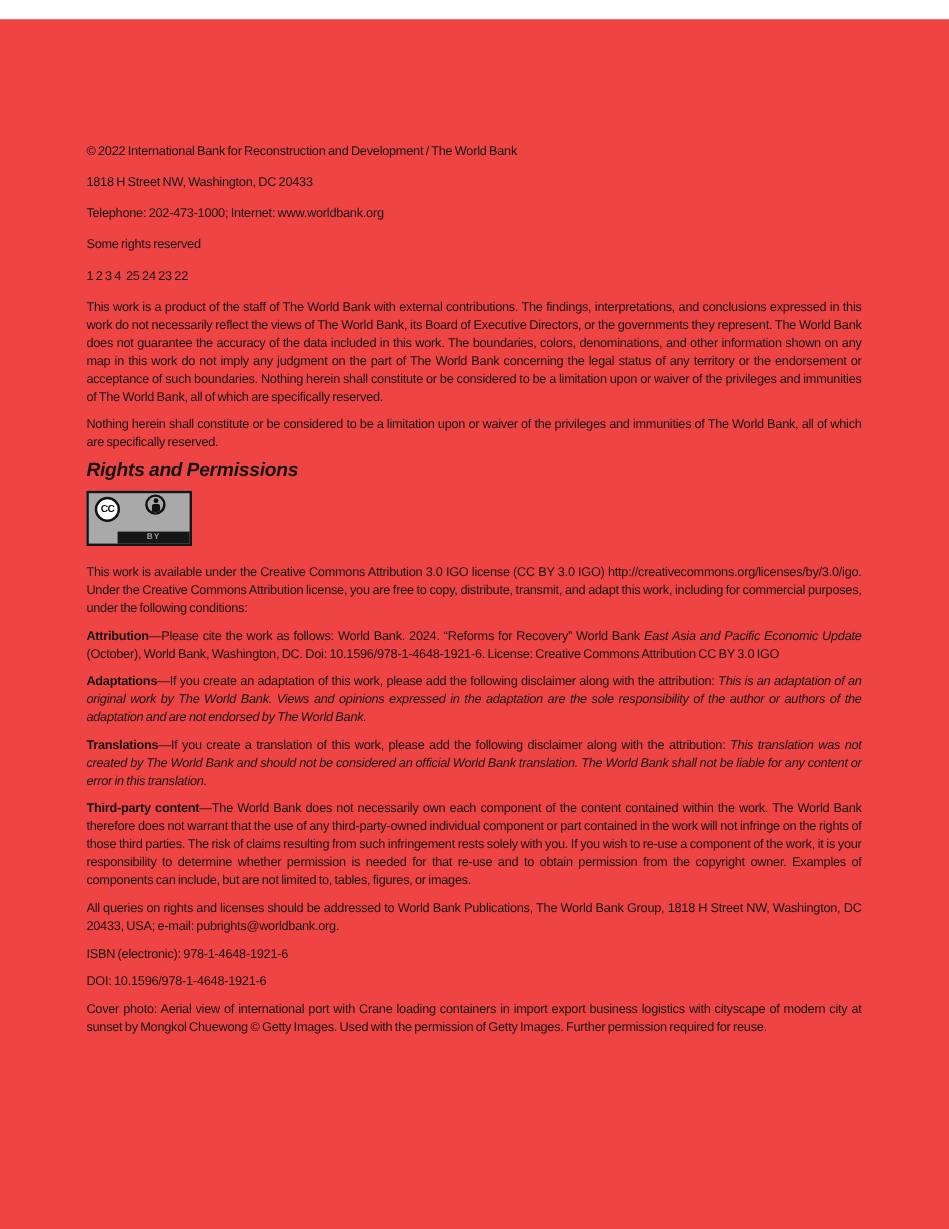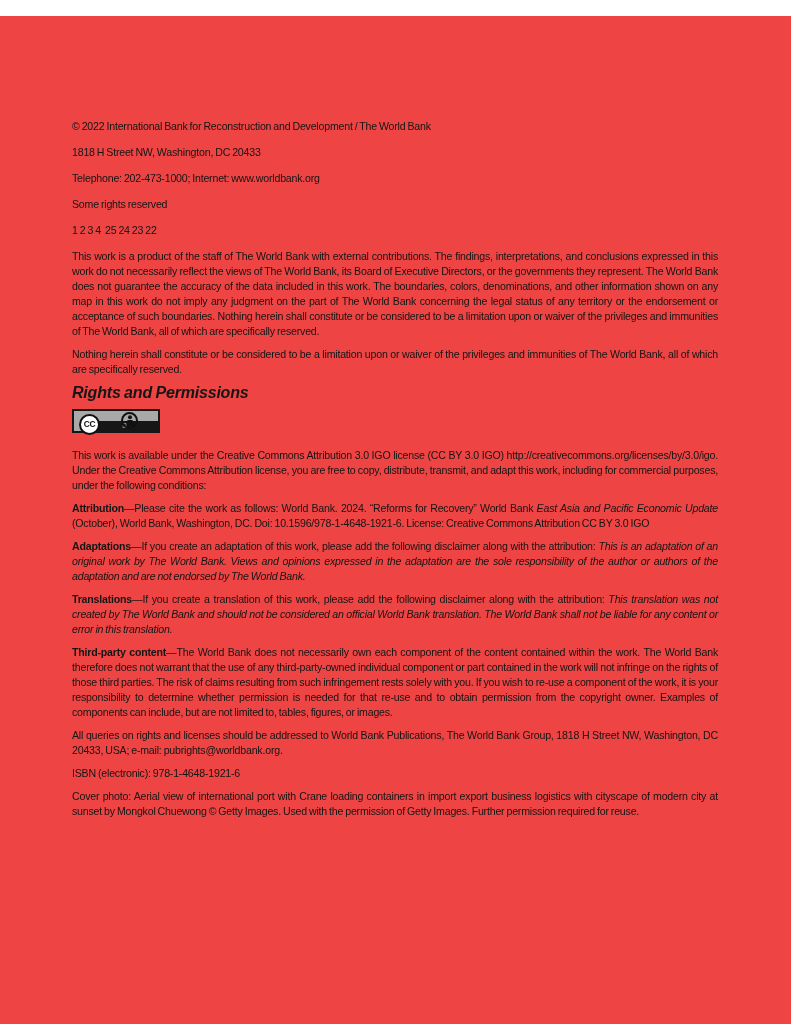--- a/index.html
+++ b/index.html
@@ -28,21 +28,21 @@
     margin: 0 0 9px 0;
     font-size: 16px;
     font-weight: bold;
     font-style: italic;
     line-height: 15px;
   }
   
   .cc-badge {
     position: relative;
     width: 88px;
-    height: 24px;
+    height: 46px;
     box-sizing: border-box;
     background: #a9a9a9;
     border: 2px solid #161616;
     margin: 0 0 15px 0;
   }
   .cc-strip {
     position: absolute;
     left: 24px; right: 0; bottom: 0;
     height: 10px;
     background: #161616;
@@ -121,16 +121,17 @@
   <p class="para"><b>Adaptations</b><span>—If you create an adaptation of this work, please add the following disclaimer along with the attribution: </span><i>This is an adaptation of an original work by The World Bank. Views and opinions expressed in the adaptation are the sole responsibility of the author or authors of the adaptation and are not endorsed by The World Bank.</i></p>
 
   <p class="para"><b>Translations</b><span>—If you create a translation of this work, please add the following disclaimer along with the attribution: </span><i>This translation was not created by The World Bank and should not be considered an official World Bank translation. The World Bank shall not be liable for any content or error in this translation.</i></p>
 
   <p class="para"><b>Third-party content</b><span>—The World Bank does not necessarily own each component of the content contained within the work. The World Bank therefore does not warrant that the use of any third-party-owned individual component or part contained in the work will not infringe on the rights of those third parties. The risk of claims resulting from such infringement rests solely with you. If you wish to re-use a component of the work, it is your responsibility to determine whether permission is needed for that re-use and to obtain permission from the copyright owner. Examples of components can include, but are not limited to, tables, figures, or images.</span></p>
 
   <p class="para">All queries on rights and licenses should be addressed to World Bank Publications, The World Bank Group, 1818 H Street NW, Washington, DC 20433, USA; e-mail: pubrights@worldbank.org.</p>
 
   <p class="para">ISBN (electronic): 978-1-4648-1921-6</p>
 
+  <p class="para">DOI: 10.1596/978-1-4648-1921-6</p>
 
   <p class="para">Cover photo: Aerial view of international port with Crane loading containers in import export business logistics with cityscape of modern city at sunset by Mongkol Chuewong © Getty Images. Used with the permission of Getty Images. Further permission required for reuse.</p>
 
 </div>
 
 </body></html>

